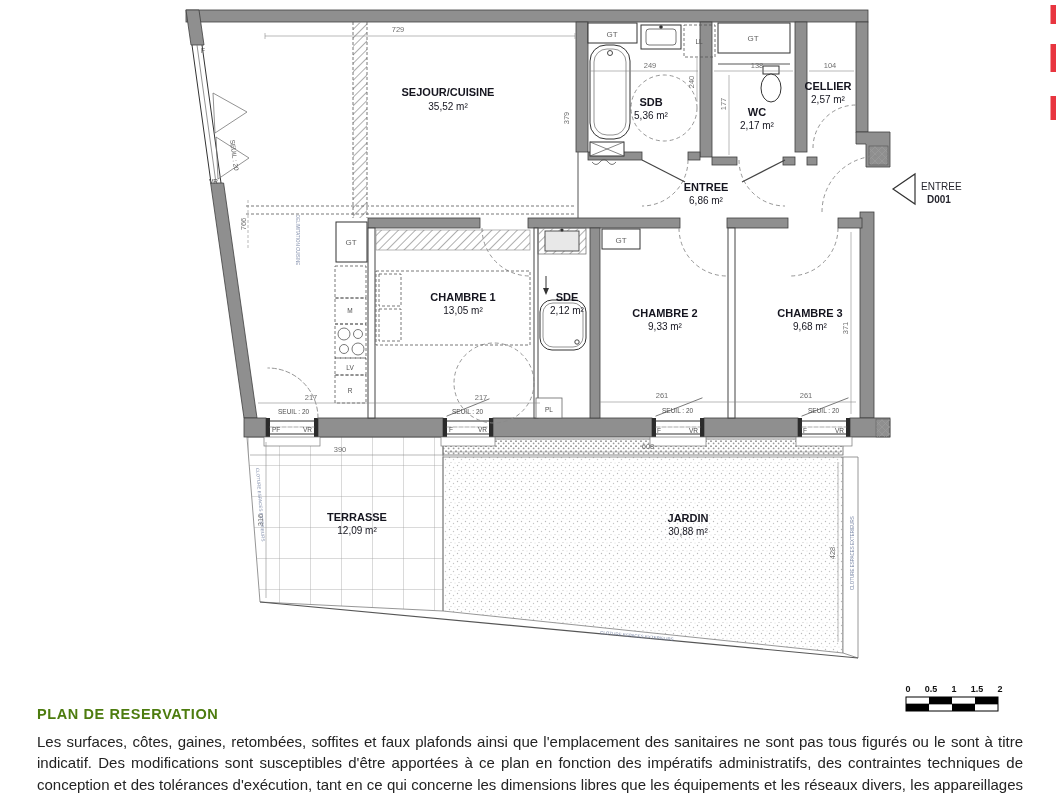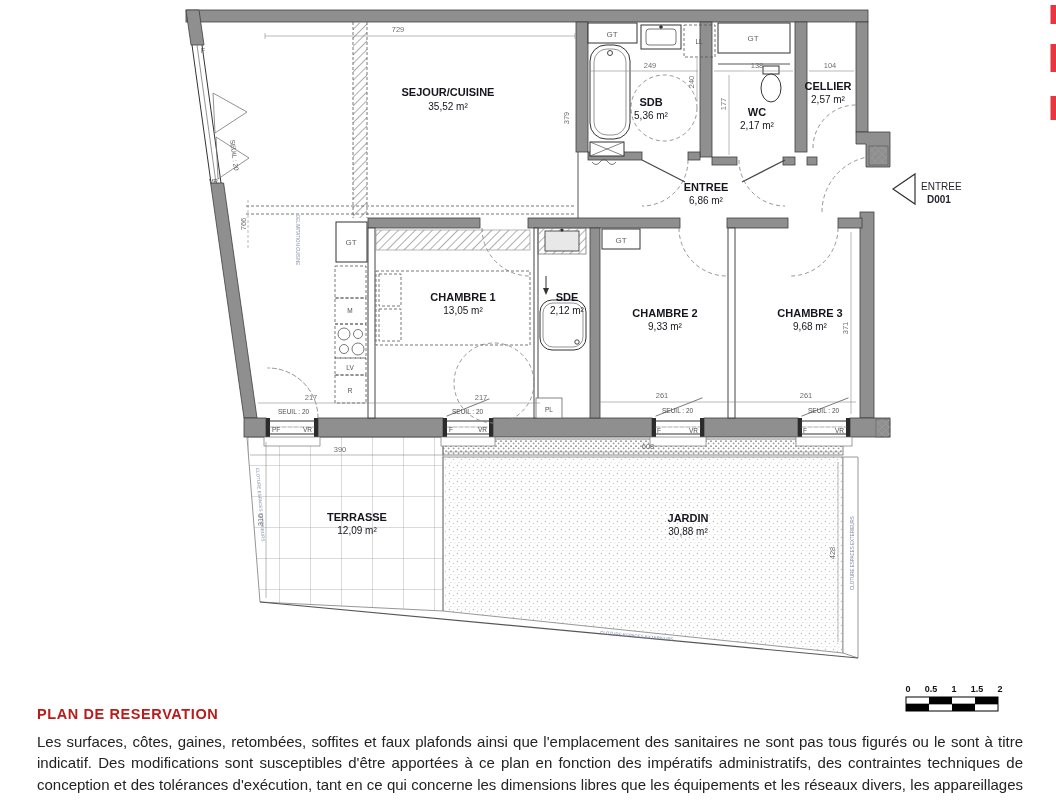--- a/index.html
+++ b/index.html
@@ -15,21 +15,21 @@
   .entryT{font-size:10px;fill:#26262e;}
   .entryD{font-size:10px;font-weight:bold;fill:#26262e;}
   .scaleT{font-size:9px;font-weight:bold;fill:#111;}
   .wall{fill:#8f8f8f;stroke:#3f3f3f;stroke-width:0.8;}
   .thinwall{fill:#ffffff;stroke:#444;stroke-width:1;}
   .fix{fill:#ffffff;stroke:#333;stroke-width:1;}
   .dash{fill:none;stroke:#8a8a8a;stroke-width:0.9;stroke-dasharray:4 3;}
   .dashf{fill:none;stroke:#555;stroke-width:0.8;stroke-dasharray:3 2;}
   .dimline{stroke:#8c8c8c;stroke-width:0.6;fill:none;}
   #title{position:absolute;left:37px;top:706px;font-size:14.5px;font-weight:bold;
-         letter-spacing:0.6px;color:#b91c1c;}
+         letter-spacing:0.6px;color:#4d7c0f;}
   #disclaimer{position:absolute;left:37px;top:731px;width:986px;font-size:15px;
          line-height:1.42;color:#232323;text-align:justify;}
 </style>
 </head>
 <body>
 
 <div id="canvas">
 <svg width="1056" height="800" viewBox="0 0 1056 800">
   <defs>
     <pattern id="hatch" width="6" height="6" patternUnits="userSpaceOnUse" patternTransform="rotate(45)">

